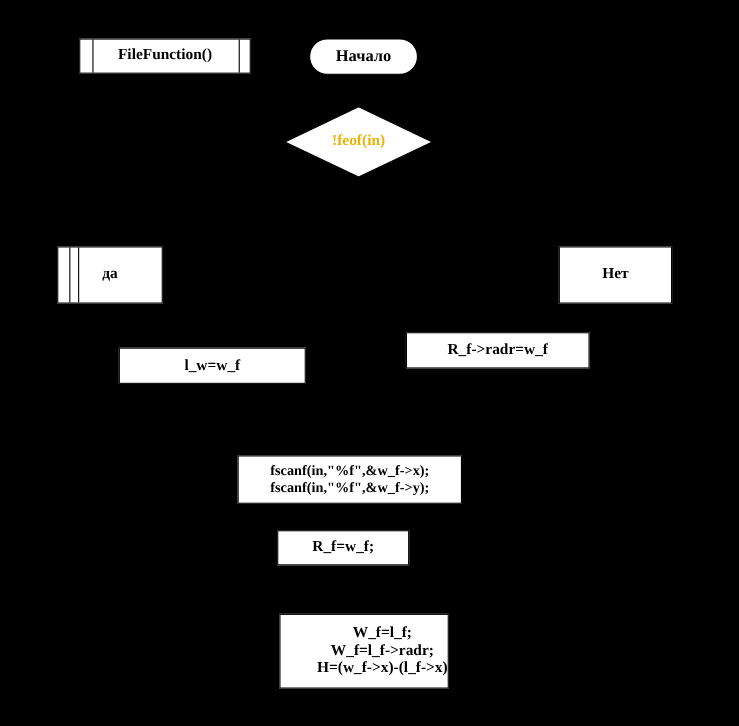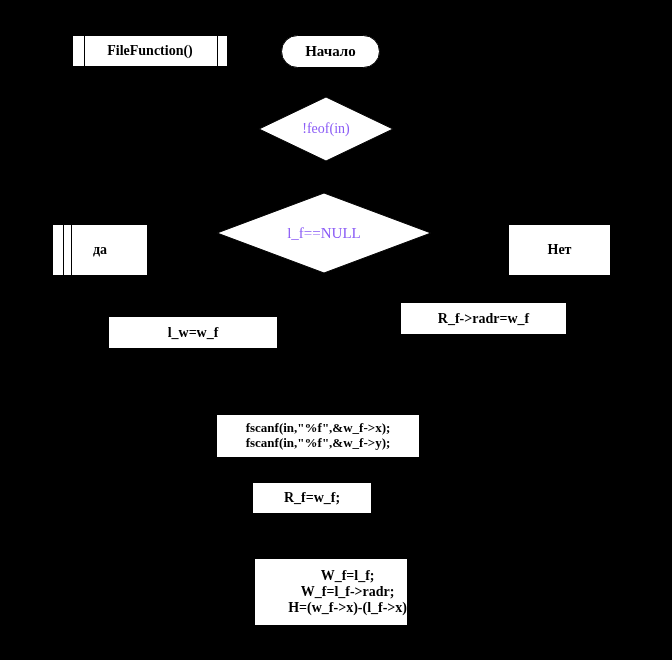--- a/index.html
+++ b/index.html
@@ -50,22 +50,22 @@
   }
   .diamond-label {
     position: absolute;
     left: 0;
     top: 0;
     width: 100%;
     height: 100%;
     display: flex;
     align-items: center;
     justify-content: center;
-    color: #8b5cf6;
-    font-weight: normal;
+    color: #eab308;
+    font-weight: bold;
   }
   .multiline {
     line-height: 1.15;
     white-space: pre-line;
   }
   .f13 { font-size: 13px; }
   .f14 { font-size: 14px; }
   .f15 { font-size: 15px; }
 </style>
 </head>
@@ -83,42 +83,36 @@
     <span>FileFunction()</span>
   </div>
 
   <div class="diamond-wrap" style="left:258px; top:96px; width:136px; height:66px;">
     <svg width="136" height="66" viewBox="0 0 136 66">
       <polygon points="68,1 135,33 68,65 1,33" fill="#ffffff" stroke="#000000" stroke-width="1"></polygon>
     </svg>
     <div class="diamond-label f14">!feof(in)</div>
   </div>
 
-  <div class="diamond-wrap" style="left:216px; top:192px; width:216px; height:82px;">
-    <svg width="216" height="82" viewBox="0 0 216 82">
-      <polygon points="108,1 215,41 108,81 1,41" fill="#ffffff" stroke="#000000" stroke-width="1"></polygon>
-    </svg>
-    <div class="diamond-label f15">l_f==NULL</div>
-  </div>
 
   <div class="node rect f14" style="left:52px; top:224px; width:96px; height:52px;">
     <span class="proc-bars" style="left:10px;"></span>
     <span class="proc-bars" style="left:18px;"></span>
     <span>да</span>
   </div>
 
   <div class="node rect f14" style="left:508px; top:224px; width:103px; height:52px;">
     <span>Нет</span>
   </div>
 
   <div class="node rect f14" style="left:108px; top:316px; width:170px; height:33px;">
     <span>l_w=w_f</span>
   </div>
 
-  <div class="node rect f14" style="left:400px; top:302px; width:167px; height:33px;font-family:Liberation Serif, serif;">
+  <div class="node rect f14" style="left:369px; top:302px; width:167px; height:33px;font-family:Liberation Serif, serif;">
     <span>R_f-&gt;radr=w_f</span>
   </div>
 
   <div class="node rect multiline f13" style="left:216px; top:414px; width:204px; height:44px;">
     <span>fscanf(in,"%f",&amp;w_f-&gt;x);
 fscanf(in,"%f",&amp;w_f-&gt;y);</span>
   </div>
 
   <div class="node rect f14" style="left:252px; top:482px; width:120px; height:32px;">
     <span>R_f=w_f;</span>

